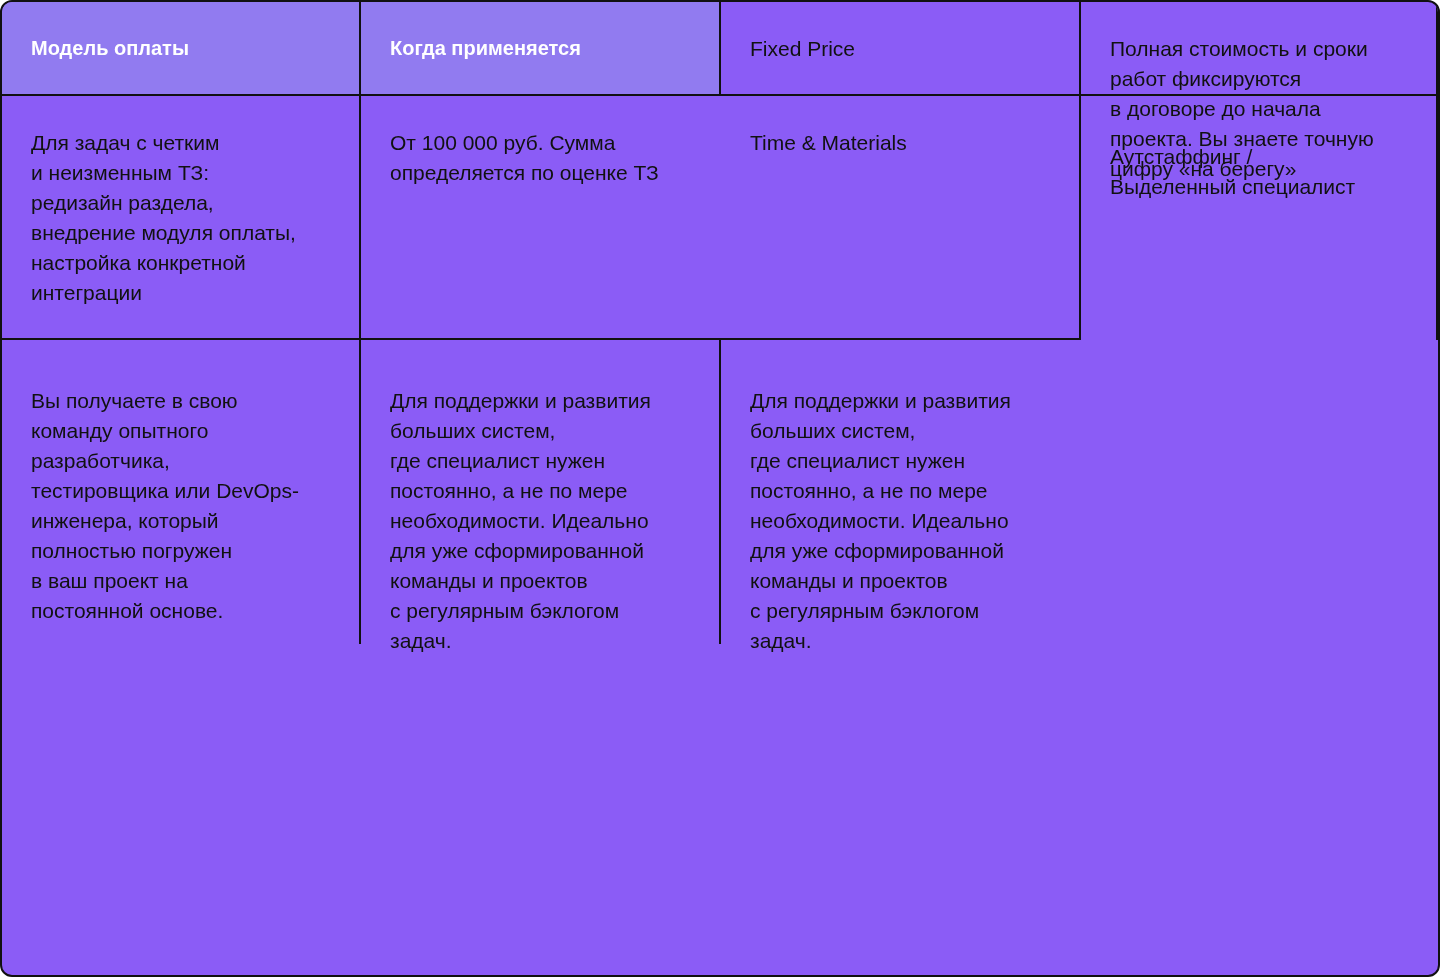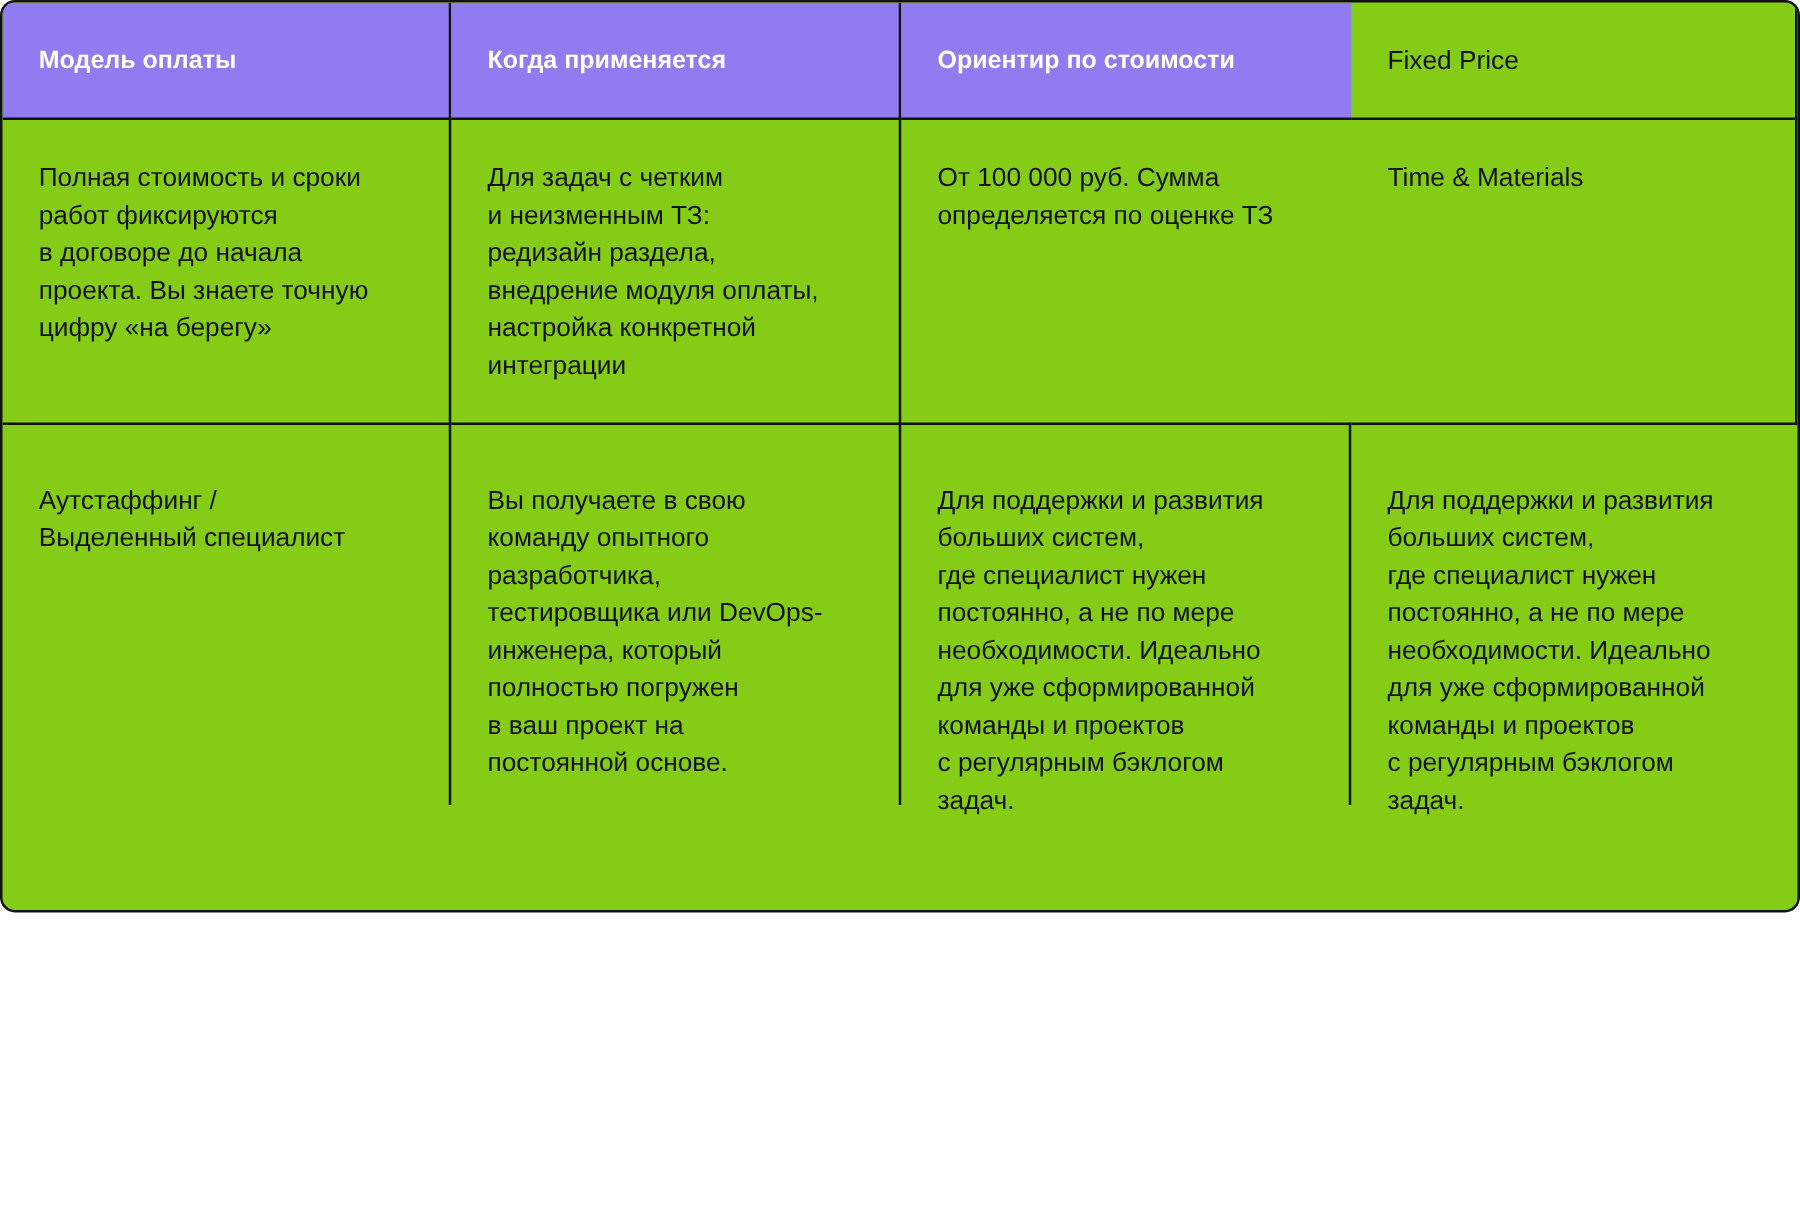--- a/index.html
+++ b/index.html
@@ -1,21 +1,21 @@
 <!DOCTYPE html>
 <html><head>
 <meta charset="utf-8">
 <style>
   html, body { margin: 0; padding: 0; background: #ffffff; }
   body { width: 1440px; height: 977px; overflow: hidden; font-family: "Liberation Sans", sans-serif; }
   .frame {
-    position: absolute; left: 0; top: 0; width: 1440px; height: 730px;
+    position: absolute; left: 0; top: 0; width: 1440px; height: 977px;
     box-sizing: border-box;
     border: 2px solid #111111; border-radius: 12px; overflow: hidden;
-    background: #84cc16;
+    background: #8b5cf6;
   }
   .grid {
     display: grid;
     grid-template-columns: 359px 360px 360px 1fr;
     grid-template-rows: 94px 244px 304px 1fr;
     width: 100%; height: 100%;
   }
   .cell {
     box-sizing: border-box;
     padding: 0 28px 0 29px;
@@ -40,21 +40,20 @@
   .row3 .body-cell, .body-cell.r3 { padding-top: 46px; }
 </style>
 </head>
 <body>
 
 <div class="frame">
   <div class="grid">
 
     <div class="cell head">Модель оплаты</div>
     <div class="cell head">Когда применяется</div>
-    <div class="cell head last-col">Ориентир по стоимости</div>
 
     <div class="cell body-cell">Fixed Price</div>
     <div class="cell body-cell">Полная стоимость и сроки
 работ фиксируются
 в договоре до начала
 проекта. Вы знаете точную
 цифру «на берегу»</div>
     <div class="cell body-cell">Для задач с четким
 и неизменным ТЗ:
 редизайн раздела,

